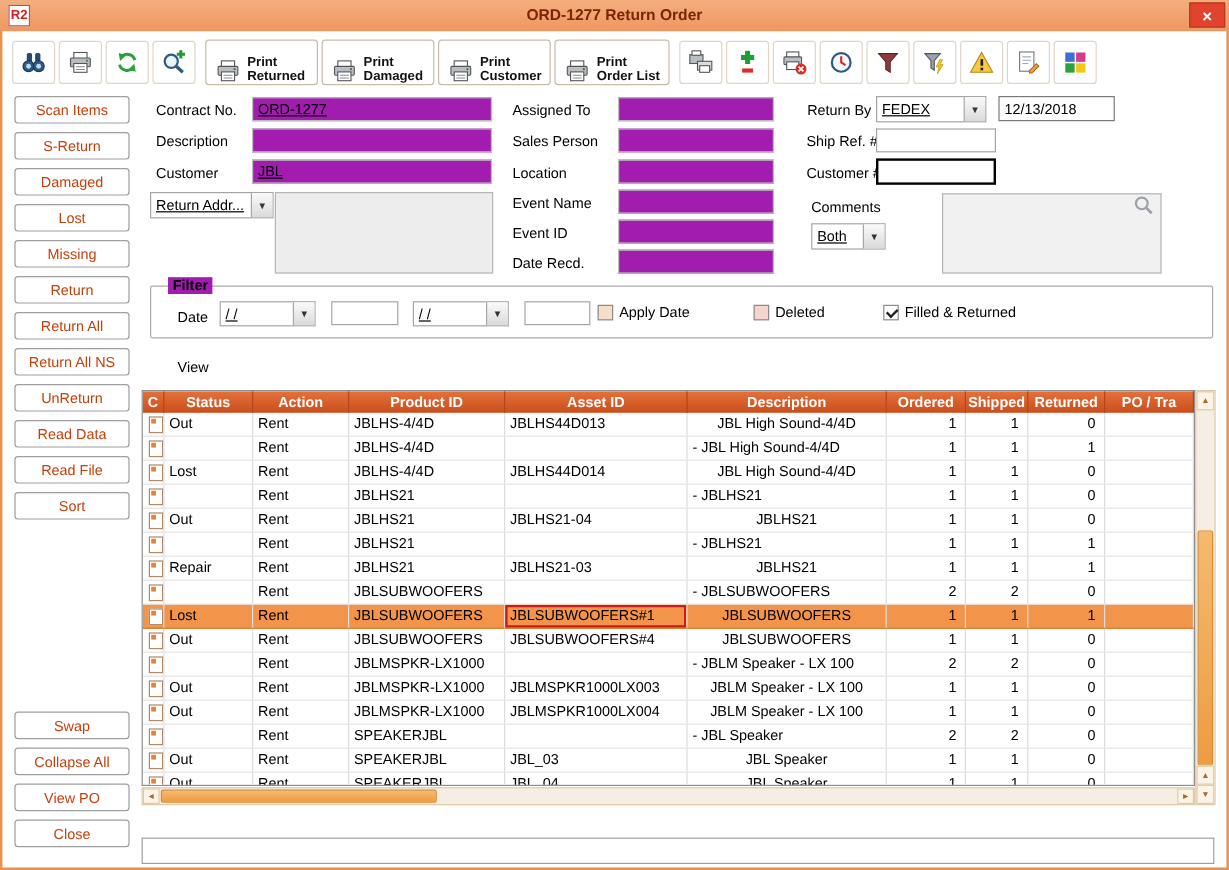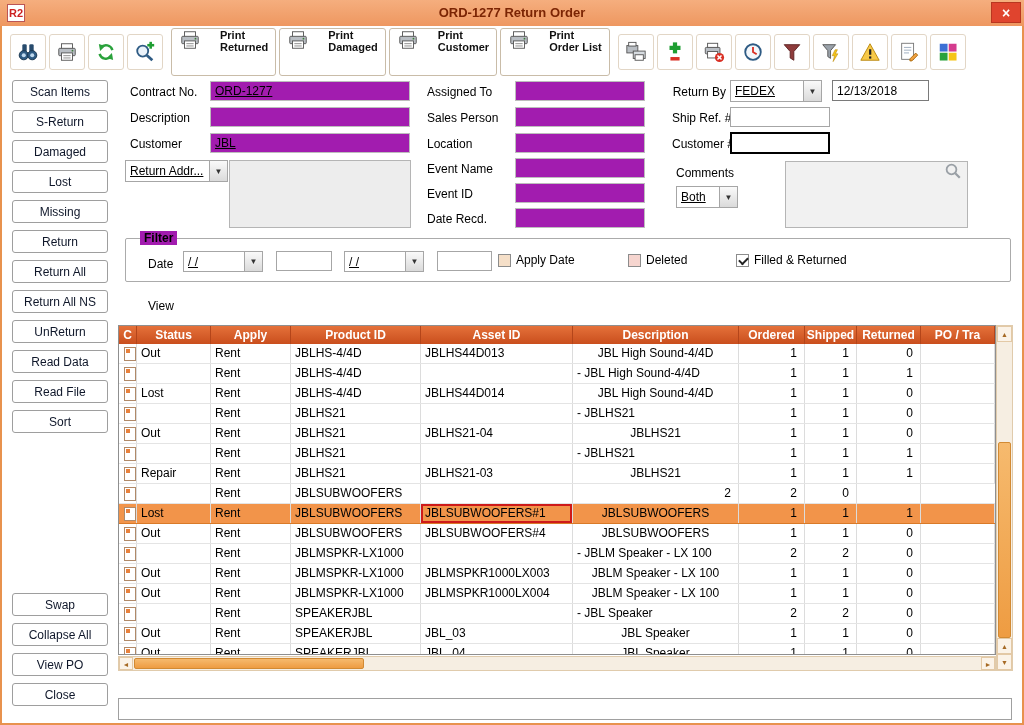--- a/index.html
+++ b/index.html
@@ -11,28 +11,28 @@
   .app-badge{position:absolute;left:7px;top:4px;width:18px;height:18px;background:#fff;border:1px solid #B55;
              font-size:11px;font-weight:bold;color:#C22;text-align:center;line-height:17px;box-sizing:border-box;}
   .title{position:absolute;left:0;right:0;top:5px;text-align:center;font-size:13px;font-weight:bold;color:var(--c-titletext,#7B2504);}
   .close{position:absolute;right:3px;top:2px;width:30px;height:21px;background:var(--c-close,#E0442E);
          border:1px solid #B93620;color:#fff;font-size:14px;font-weight:bold;line-height:18px;text-align:center;padding:0;cursor:pointer;}
   
   .toolbar{position:absolute;left:10px;top:30px;right:10px;height:44px;display:flex;align-items:center;gap:8px;}
   .tgroup{display:flex;align-items:center;gap:3px;}
   .tool-btn{width:36px;height:36px;background:#fff;border:1px solid #E2D6C6;border-radius:3px;display:flex;align-items:center;justify-content:center;padding:0;cursor:pointer;}
   .ticon{display:inline-flex;align-items:center;justify-content:center;}
-  .print-btn{height:48px;min-width:94px;background:#fff;border:1px solid #C9BCA8;border-radius:3px;display:flex;align-items:flex-start;gap:19px;padding:0 7px;cursor:pointer;}
+  .print-btn{height:38px;min-width:94px;background:#fff;border:1px solid #C9BCA8;border-radius:3px;display:flex;align-items:flex-end;gap:5px;padding:0 7px;cursor:pointer;}
   .pstack{display:flex;flex-direction:column;align-items:flex-start;line-height:12px;font-size:11px;font-weight:bold;color:#111;}
   
   .sidebar-top,.sidebar-bottom{position:absolute;left:12px;width:96px;display:flex;flex-direction:column;gap:7px;}
   .sidebar-top{top:80px;}
   .sidebar-bottom{top:593px;}
   .side-btn{width:96px;height:23px;background:#fff;border:1px solid #9E9E9E;border-radius:3px;font-family:"Liberation Sans",sans-serif;
-            font-size:12px;color:#0f172a;padding:0;cursor:pointer;}
+            font-size:12px;color:#c2410c;padding:0;cursor:pointer;}
   
   .lbl{position:absolute;font-size:12px;color:#000;white-space:nowrap;}
   .lbl.r{text-align:right;}
   .field{position:absolute;height:20px;border:1px solid #A6A6A6;background:#fff;font-family:"Liberation Sans",sans-serif;
          font-size:12px;color:#000;padding:0 4px;box-sizing:border-box;}
   .field.disabled{background:#a21caf;border-color:#BDBDBD;text-decoration:underline;}
   .field.strong{border:2px solid #000;height:22px;}
   .area{position:absolute;border:1px solid #B5B5B5;background:#EDEDED;box-sizing:border-box;}
   .combo{position:absolute;height:22px;background:#fff;border:1px solid #A6A6A6;box-sizing:border-box;display:flex;cursor:pointer;}
   .combo-text{flex:1;font-size:12px;line-height:20px;padding:0 4px;overflow:hidden;white-space:nowrap;text-decoration:underline;}
@@ -363,21 +363,21 @@
   </div>
   <input class="field" style="left: 437px; top: 251px; width: 55px;" value="">
   <div></div>
 
   <span class="lbl" style="left:148px;top:299px">View</span>
 
   <div class="table">
     <div class="grid-hdr">
         <div class="hcell">C</div>
         <div class="hcell">Status</div>
-        <div class="hcell">Apply</div>
+        <div class="hcell">Action</div>
         <div class="hcell">Product ID</div>
         <div class="hcell">Asset ID</div>
         <div class="hcell">Description</div>
         <div class="hcell">Ordered</div>
         <div class="hcell">Shipped</div>
         <div class="hcell">Returned</div>
         <div class="hcell">PO / Tra</div>
       </div>
     <div class="grid-body">
         <div class="grid-row">
@@ -463,20 +463,21 @@
           <div class="cell num">1</div>
           <div class="cell num">1</div>
           <div class="cell"></div>
         </div>
         <div class="grid-row">
           <div class="cell"><span class="row-check"></span></div>
           <div class="cell"></div>
           <div class="cell">Rent</div>
           <div class="cell">JBLSUBWOOFERS</div>
           <div class="cell"></div>
+          <div class="cell left">- JBLSUBWOOFERS</div>
           <div class="cell num">2</div>
           <div class="cell num">2</div>
           <div class="cell num">0</div>
           <div class="cell"></div>
         </div>
         <div class="grid-row selected">
           <div class="cell"><span class="row-check"></span></div>
           <div class="cell">Lost</div>
           <div class="cell">Rent</div>
           <div class="cell">JBLSUBWOOFERS</div>

